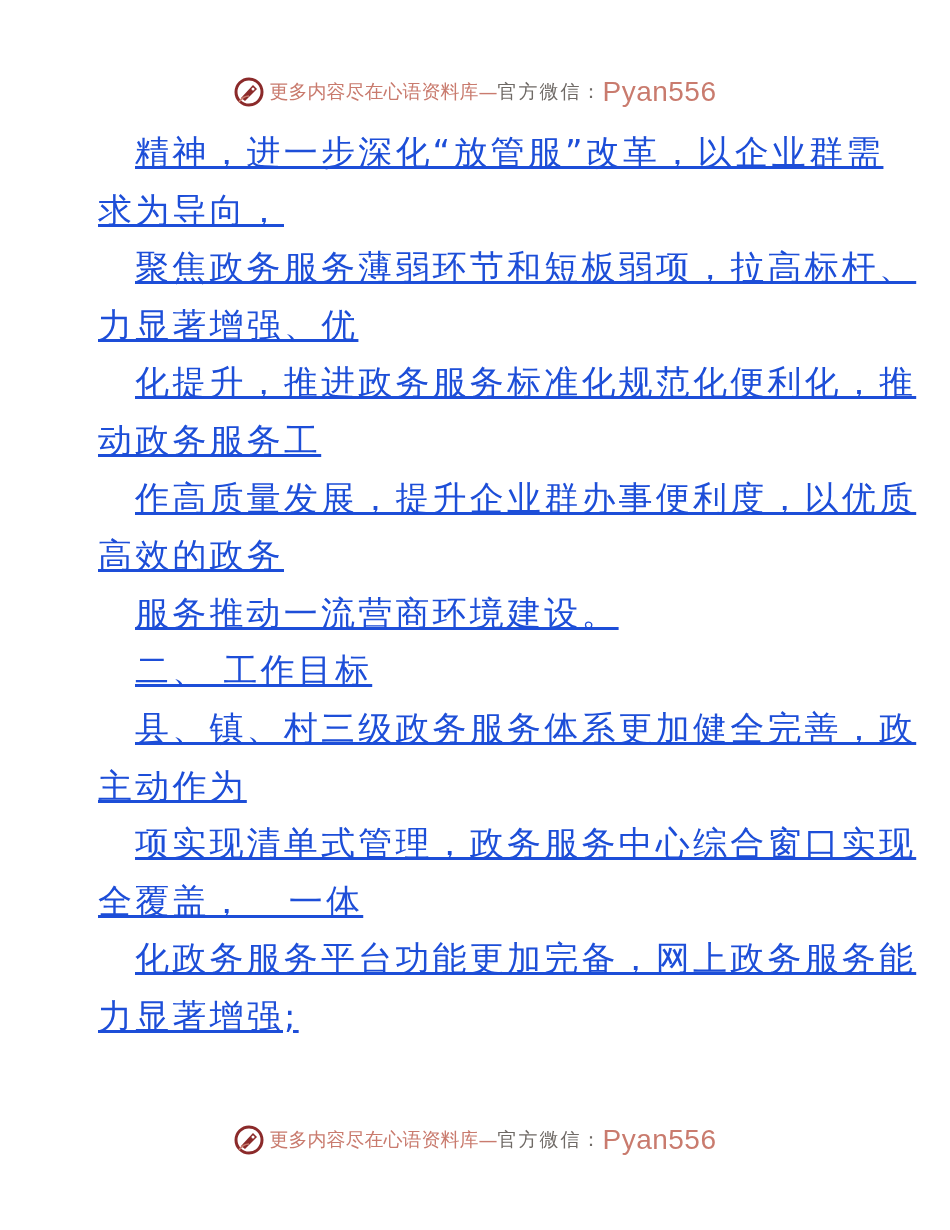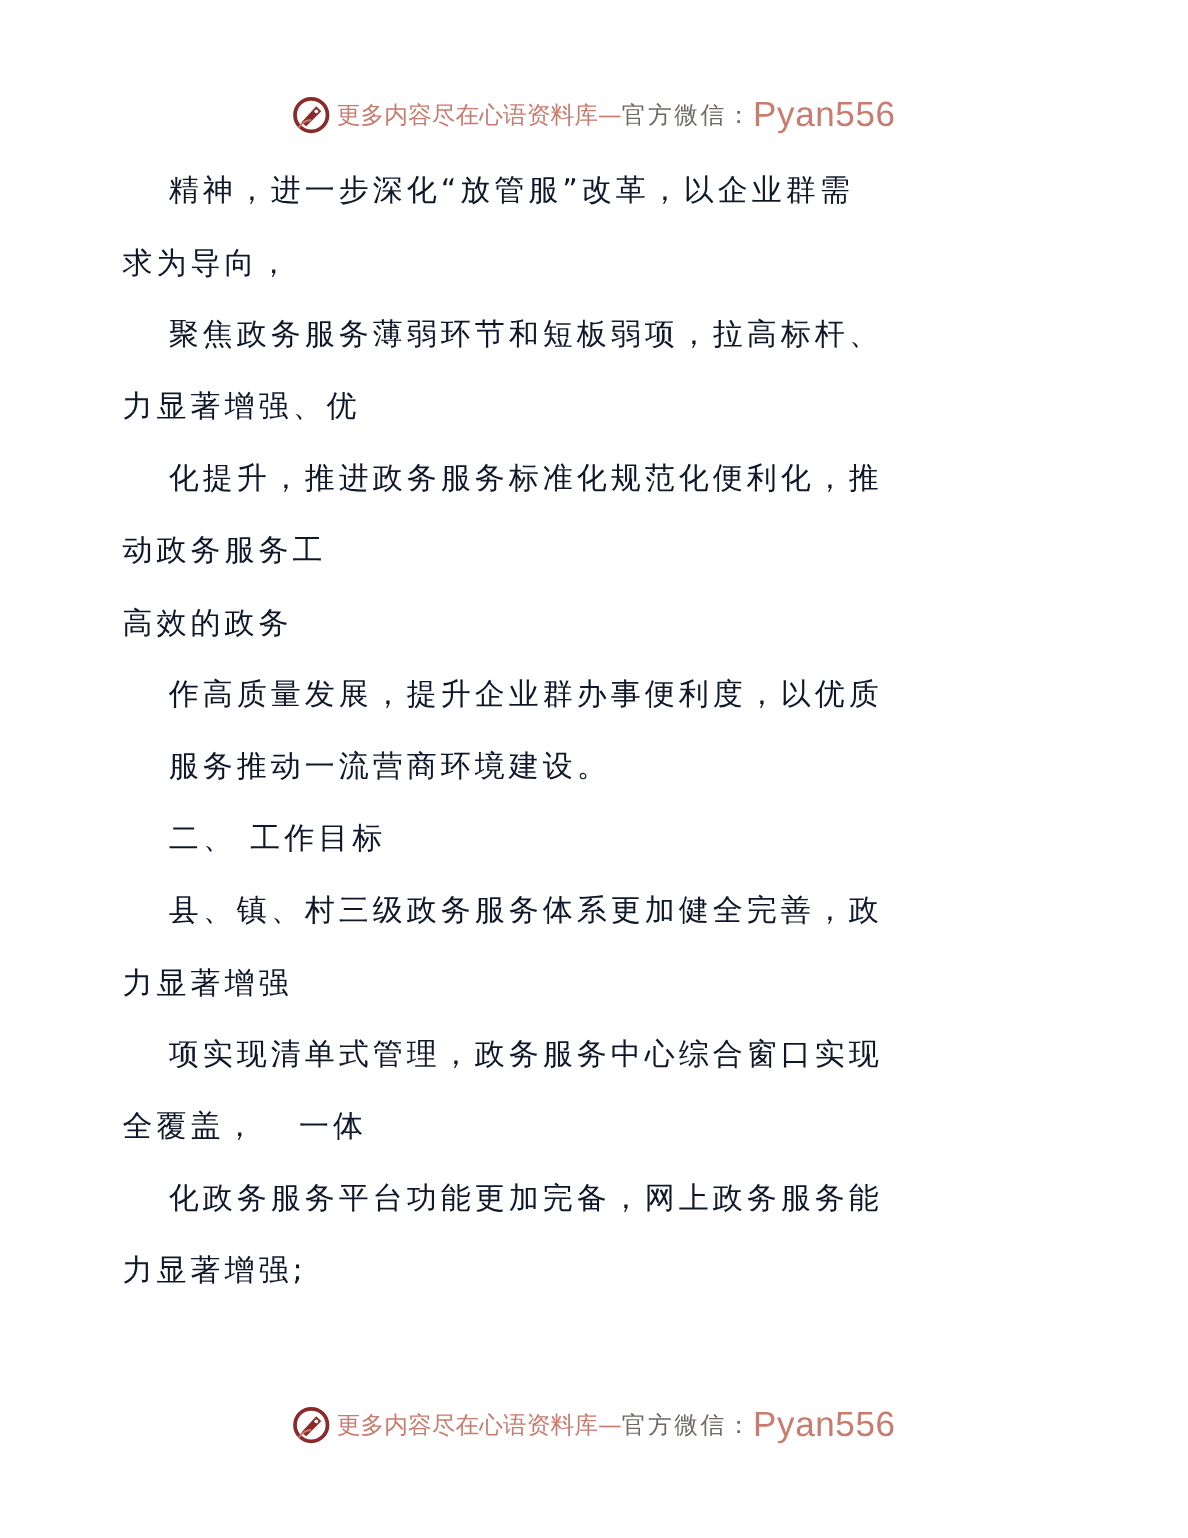--- a/index.html
+++ b/index.html
@@ -56,26 +56,27 @@
     }
     .content {
       position: absolute;
       top: 124px;
       left: 98px;
       width: 760px;
     }
     .line {
       height: 57.6px;
       line-height: 57.6px;
-      font-size: 24px;
+      font-size: 34px;
       letter-spacing: 3.2px;
       white-space: nowrap;
       font-family: "DejaVu Sans", sans-serif;
       font-weight: normal;
-      color: #0f172a;
+      color: #1d4ed8;
+      text-decoration: underline;
     }
     .line.indent {
       padding-left: 37px;
     }
   </style>
 </head>
 <body>
 
 <div class="watermark top">
   <svg class="wm-icon" viewBox="0 0 32 32">
@@ -90,26 +91,26 @@
   <span class="wm-id">Pyan556</span>
 </div>
 
 <div class="content">
   <div class="line indent">精神，进一步深化“放管服”改革，以企业群需</div>
   <div class="line">求为导向，</div>
   <div class="line indent">聚焦政务服务薄弱环节和短板弱项，拉高标杆、</div>
   <div class="line">力显著增强、优</div>
   <div class="line indent">化提升，推进政务服务标准化规范化便利化，推</div>
   <div class="line">动政务服务工</div>
+  <div class="line indent">作高质量发展，提升企业群办事便利度，以优质</div>
   <div class="line">高效的政务</div>
-  <div class="line indent">作高质量发展，提升企业群办事便利度，以优质</div>
   <div class="line indent">服务推动一流营商环境建设。</div>
   <div class="line indent">二、 工作目标</div>
   <div class="line indent">县、镇、村三级政务服务体系更加健全完善，政</div>
-  <div class="line">力显著增强</div>
+  <div class="line">主动作为</div>
   <div class="line indent">项实现清单式管理，政务服务中心综合窗口实现</div>
   <div class="line" style="white-space: pre;">全覆盖，   一体</div>
   <div class="line indent">化政务服务平台功能更加完备，网上政务服务能</div>
   <div class="line">力显著增强;</div>
 </div>
 
 <div class="watermark bottom">
   <svg class="wm-icon" viewBox="0 0 32 32">
     <circle cx="16" cy="16" r="13" fill="none" stroke="#8b2a2a" stroke-width="3"></circle>
     <path d="M8 22 L20 9 L24 13 L12 25 Z" fill="#8b2a2a"></path>

